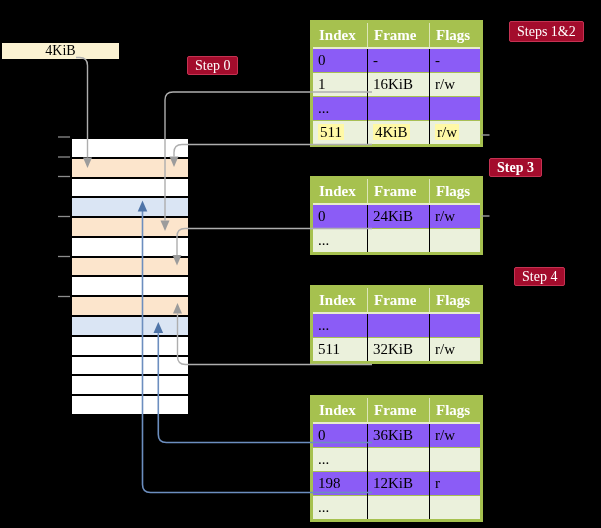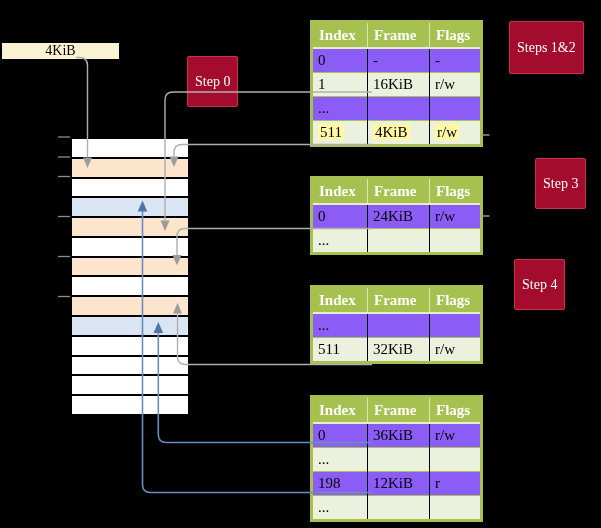--- a/index.html
+++ b/index.html
@@ -10,26 +10,26 @@
   
   .frame-size-box{
     position:absolute;left:1px;top:42px;width:117px;height:16px;
     background:#FBF2D2;border:1px solid #000;color:#000;
     font-size:14px;text-align:center;line-height:16px;
   }
   
   .badge{
     position:absolute;background:#A30C2C;border:1px solid #C53252;
     color:#fff;font-size:14px;text-align:center;border-radius:2px;
-    height:17px;line-height:17px;padding:16px 7px;white-space:nowrap;
+    height:17px;line-height:17px;padding:0 7px;white-space:nowrap;
   }
   .badge-step0 {left:187px;top:56px;}
   .badge-steps12{left:509px;top:21px;height:19px;line-height:19px;}
-  .badge-step3 {left:535px;top:158px;}
-  .badge-step4 {left:514px;top:259px;}
+  .badge-step3 {left:489px;top:158px;font-weight:bold;}
+  .badge-step4 {left:514px;top:267px;}
   
   .memory{
     position:absolute;left:70px;top:137px;width:116px;height:275px;
     border:2px solid #000;display:flex;flex-direction:column;background:#fff;
   }
   .mem-row{flex:1;}
   .mem-row + .mem-row{border-top:2px solid #000;}
   .mem-white{background:#FFFFFF;}
   .mem-peach{background:#FCE5CC;}
   .mem-blue{background:#DAE5F4;}

